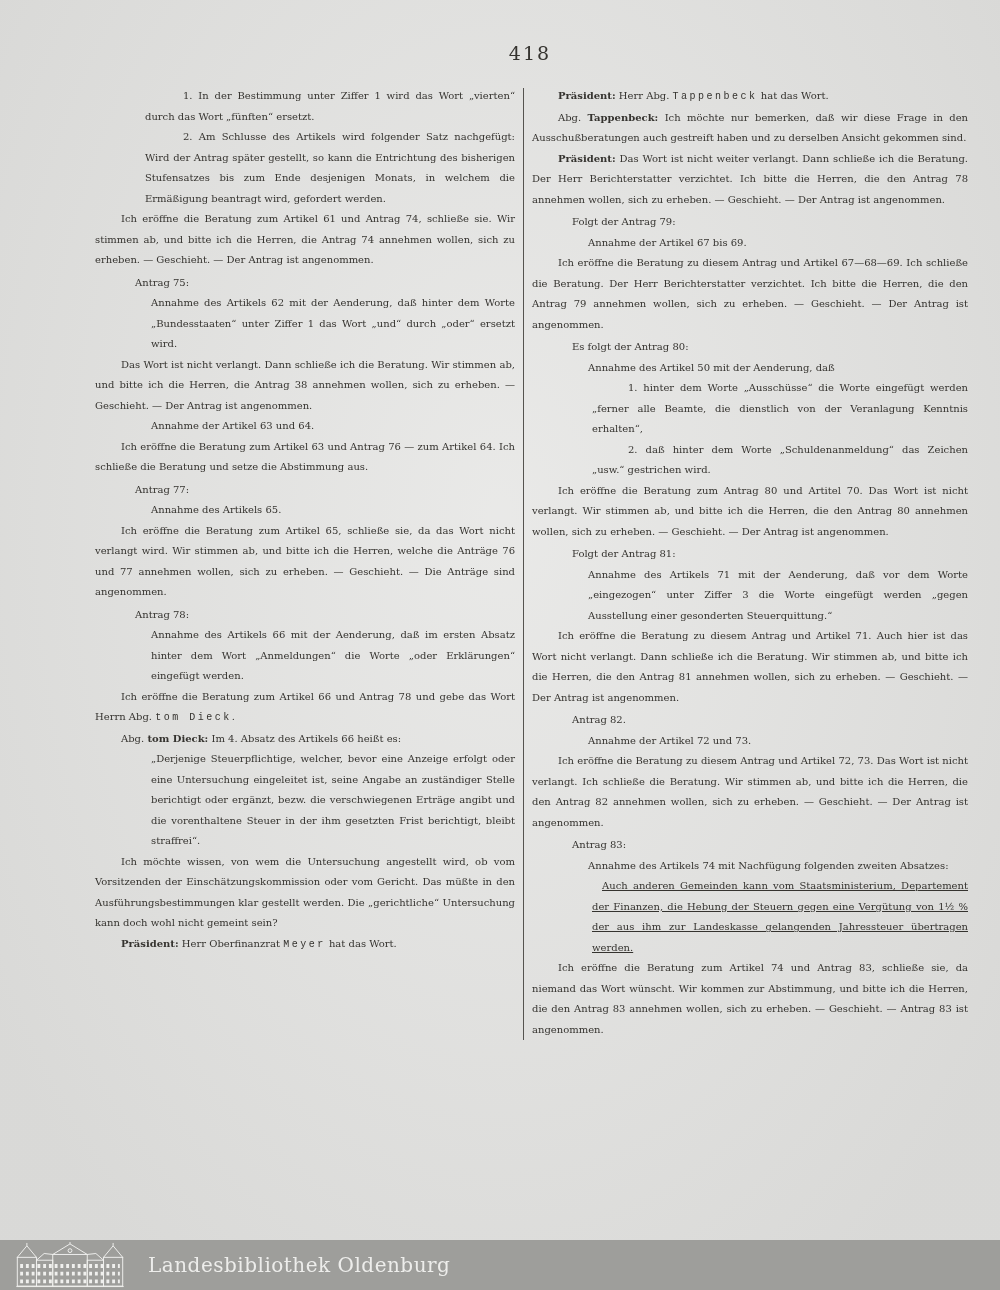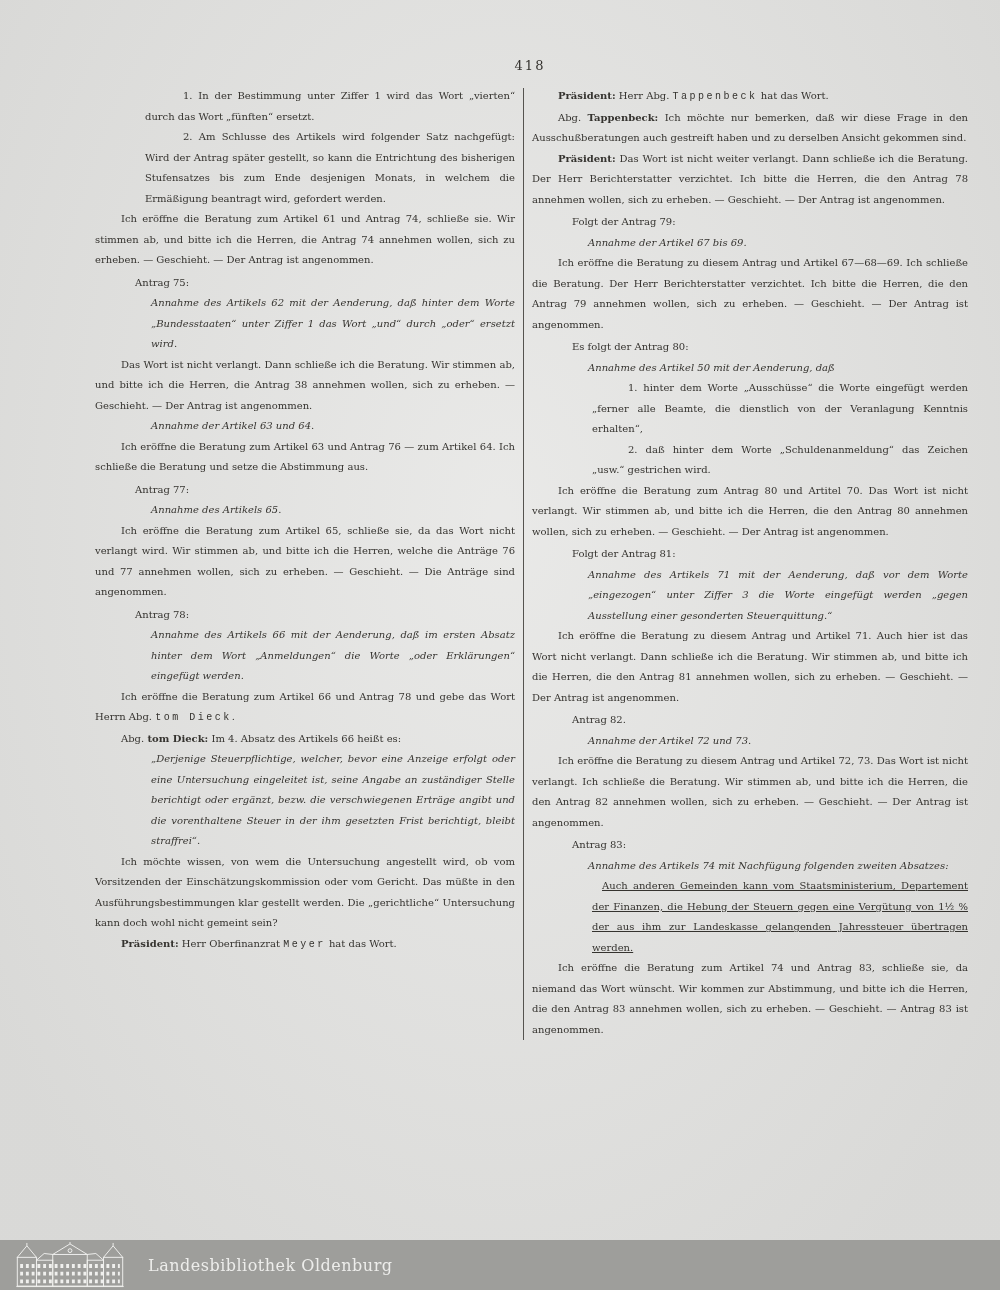--- a/index.html
+++ b/index.html
@@ -13,51 +13,51 @@
   body{
     width:1000px;height:1290px;
     background:
       radial-gradient(ellipse at 50% 40%, rgba(255,255,255,.25), rgba(0,0,0,.04) 85%),
       var(--paper);
     font-family:"DejaVu Serif","Liberation Serif",serif;
     color:var(--ink);
     position:relative;overflow:hidden;
   }
   .page-number{
-    position:absolute;top:58px;left:530px;transform:translateX(-50%);
-    font-size:13px;letter-spacing:2px;
+    position:absolute;top:42px;left:530px;transform:translateX(-50%);
+    font-size:19px;letter-spacing:2px;
   }
   .content{
     position:absolute;top:86px;left:95px;display:flex;align-items:stretch;
   }
   .col{width:420px;}
   .col-r{width:436px;}
   .divider{width:1px;background:var(--divider);margin:2px 8px 0 8px;}
   p.para{
     margin:0;text-align:justify;
     font-size:10px;line-height:20.5px;
     hyphens:auto;
   }
   p.body{text-indent:26px;}
   p.label{margin-left:40px;margin-top:2px;}
-  p.quote{margin-left:56px;font-style:italic;}
+  p.quote{margin-left:56px;}
   p.qnum{margin-left:50px;text-indent:38px;}
   p.qnum2{margin-left:60px;text-indent:36px;}
   p.quote2{margin-left:60px;text-indent:10px;text-decoration:underline;}
   .b{font-weight:bold;}
   .sp{letter-spacing:2.5px;font-family:Liberation Mono, monospace;}
   .footer{
     position:absolute;left:0;bottom:0;width:1000px;height:50px;
     background:var(--footer-bg);
     display:flex;align-items:center;
   }
   .footer svg{margin-left:12px;flex:0 0 auto;}
   .libname{
     margin-left:20px;color:var(--footer-text);
-    font-size:16px;letter-spacing:.5px;
+    font-size:20px;letter-spacing:.5px;
   }
 </style>
 </head>
 <body>
 
 <div class="page">
 
   <div class="page-number">418</div>
 
   <div class="content">

